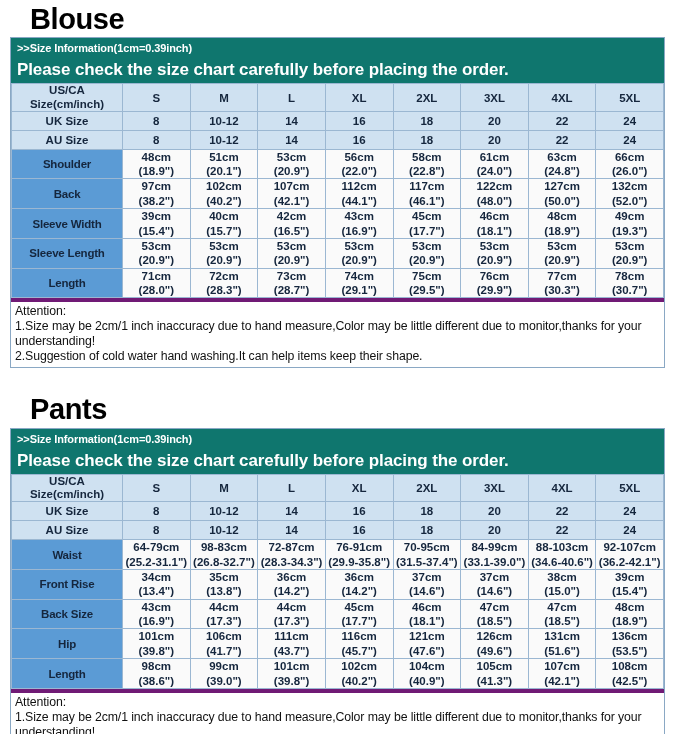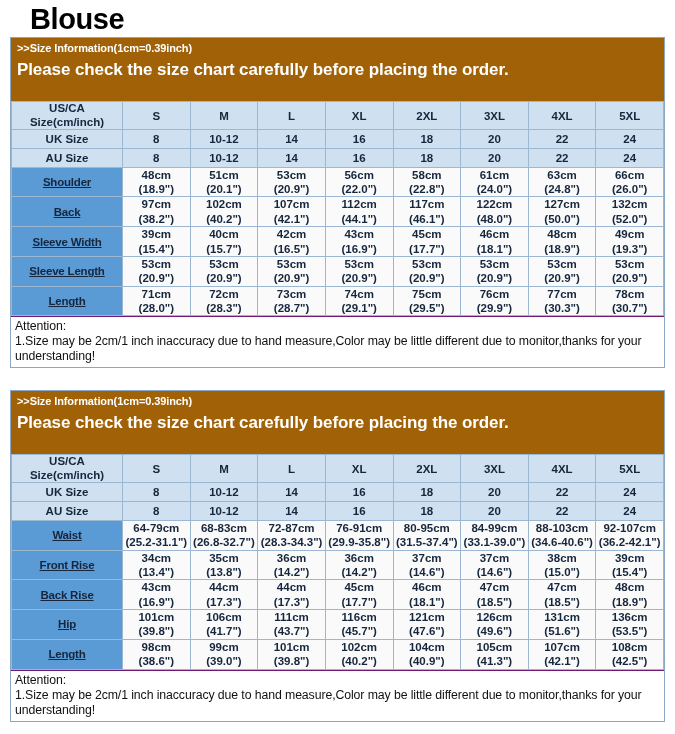--- a/index.html
+++ b/index.html
@@ -34,24 +34,24 @@
     line-height: 1.05;
     font-family: "Liberation Sans", sans-serif;
   }
   .chart-wrap {
     margin: 0 10px 0 10px;
     border: 1px solid #8aa8c4;
     box-sizing: border-box;
     background: #ffffff;
   }
   .banner {
-    background: #a16207;
+    background: #0f766e;
     color: #ffffff;
     box-sizing: border-box;
-    padding: 2px 0 18px 0;
+    padding: 2px 0 0 0;
   }
   .banner-line1 {
     font-size: 11px;
     font-weight: bold;
     padding: 2px 0 1px 6px;
     line-height: 1.25;
     letter-spacing: -0.1px;
   }
   .banner-line2 {
     font-size: 17px;
@@ -90,37 +90,36 @@
     background: #cfe1f1;
     margin-left: 40px;
   }
   
   td.rlabel {
     background: #5b9bd5;
     color: #15263d;
     font-size: 12.5px;
     font-weight: bold;
     letter-spacing: -0.2px;
-    text-decoration: underline;
   }
   
   td.data {
     background: #fafafa;
     line-height: 1.25;
     padding: 2px 0 3px 0;
     font-weight: bold;
     font-size: 11.5px;
     color: #15263d;
   }
   td.data .cm { display: block; }
   td.data .inch { display: block; }
   .col-label { width: 110px; }
   .attention {
     background: #ffffff;
-    border-top: 1px solid #701a75;
+    border-top: 4px solid #701a75;
     padding: 2px 4px 3px 4px;
     font-size: 12.3px;
     color: #111111;
     line-height: 1.22;
     font-weight: normal;
     letter-spacing: -0.1px;
   }
   .attention div { white-space: normal; }
   .spacer-lg { height: 22px; }
 </style>
@@ -352,27 +351,29 @@
             <td class="data">
                 <span class="cm">78cm</span>
                 <span class="inch">(30.7")</span>
               </td>
           </tr>
         </tbody>
       </table>
       <div class="attention">
         <div>Attention:</div>
         <div>1.Size may be 2cm/1 inch inaccuracy due to hand measure,Color may be little different due to monitor,thanks for your understanding!</div>
+        <div>2.Suggestion of cold water hand washing.It can help items keep their shape.</div>
       </div>
     </div>
   </div>
 
   <div class="spacer-lg"></div>
 
   <div class="section">
+    <div class="section-title">Pants</div>
     <div class="chart-wrap">
       <div class="banner">
         <div class="banner-line1">&gt;&gt;Size Information(1cm=0.39inch)</div>
         <div class="banner-line2">Please check the size chart carefully before placing the order.</div>
       </div>
       <table class="size-table">
         <tbody>
           <tr>
             <td class="hdr-corner col-label">
               <span class="l1">US/CA</span>
@@ -410,33 +411,33 @@
             <td class="hdr">24</td>
           </tr>
 
           <tr>
             <td class="rlabel col-label">Waist</td>
             <td class="data">
                 <span class="cm">64-79cm</span>
                 <span class="inch">(25.2-31.1")</span>
               </td>
             <td class="data">
-                <span class="cm">68-83cm</span>
+                <span class="cm">98-83cm</span>
                 <span class="inch">(26.8-32.7")</span>
               </td>
             <td class="data">
                 <span class="cm">72-87cm</span>
                 <span class="inch">(28.3-34.3")</span>
               </td>
             <td class="data">
                 <span class="cm">76-91cm</span>
                 <span class="inch">(29.9-35.8")</span>
               </td>
             <td class="data">
-                <span class="cm">80-95cm</span>
+                <span class="cm">70-95cm</span>
                 <span class="inch">(31.5-37.4")</span>
               </td>
             <td class="data">
                 <span class="cm">84-99cm</span>
                 <span class="inch">(33.1-39.0")</span>
               </td>
             <td class="data">
                 <span class="cm">88-103cm</span>
                 <span class="inch">(34.6-40.6")</span>
               </td>
@@ -476,21 +477,21 @@
                 <span class="cm">38cm</span>
                 <span class="inch">(15.0")</span>
               </td>
             <td class="data">
                 <span class="cm">39cm</span>
                 <span class="inch">(15.4")</span>
               </td>
           </tr>
 
           <tr>
-            <td class="rlabel col-label">Back Rise</td>
+            <td class="rlabel col-label">Back Size</td>
             <td class="data">
                 <span class="cm">43cm</span>
                 <span class="inch">(16.9")</span>
               </td>
             <td class="data">
                 <span class="cm">44cm</span>
                 <span class="inch">(17.3")</span>
               </td>
             <td class="data">
                 <span class="cm">44cm</span>

